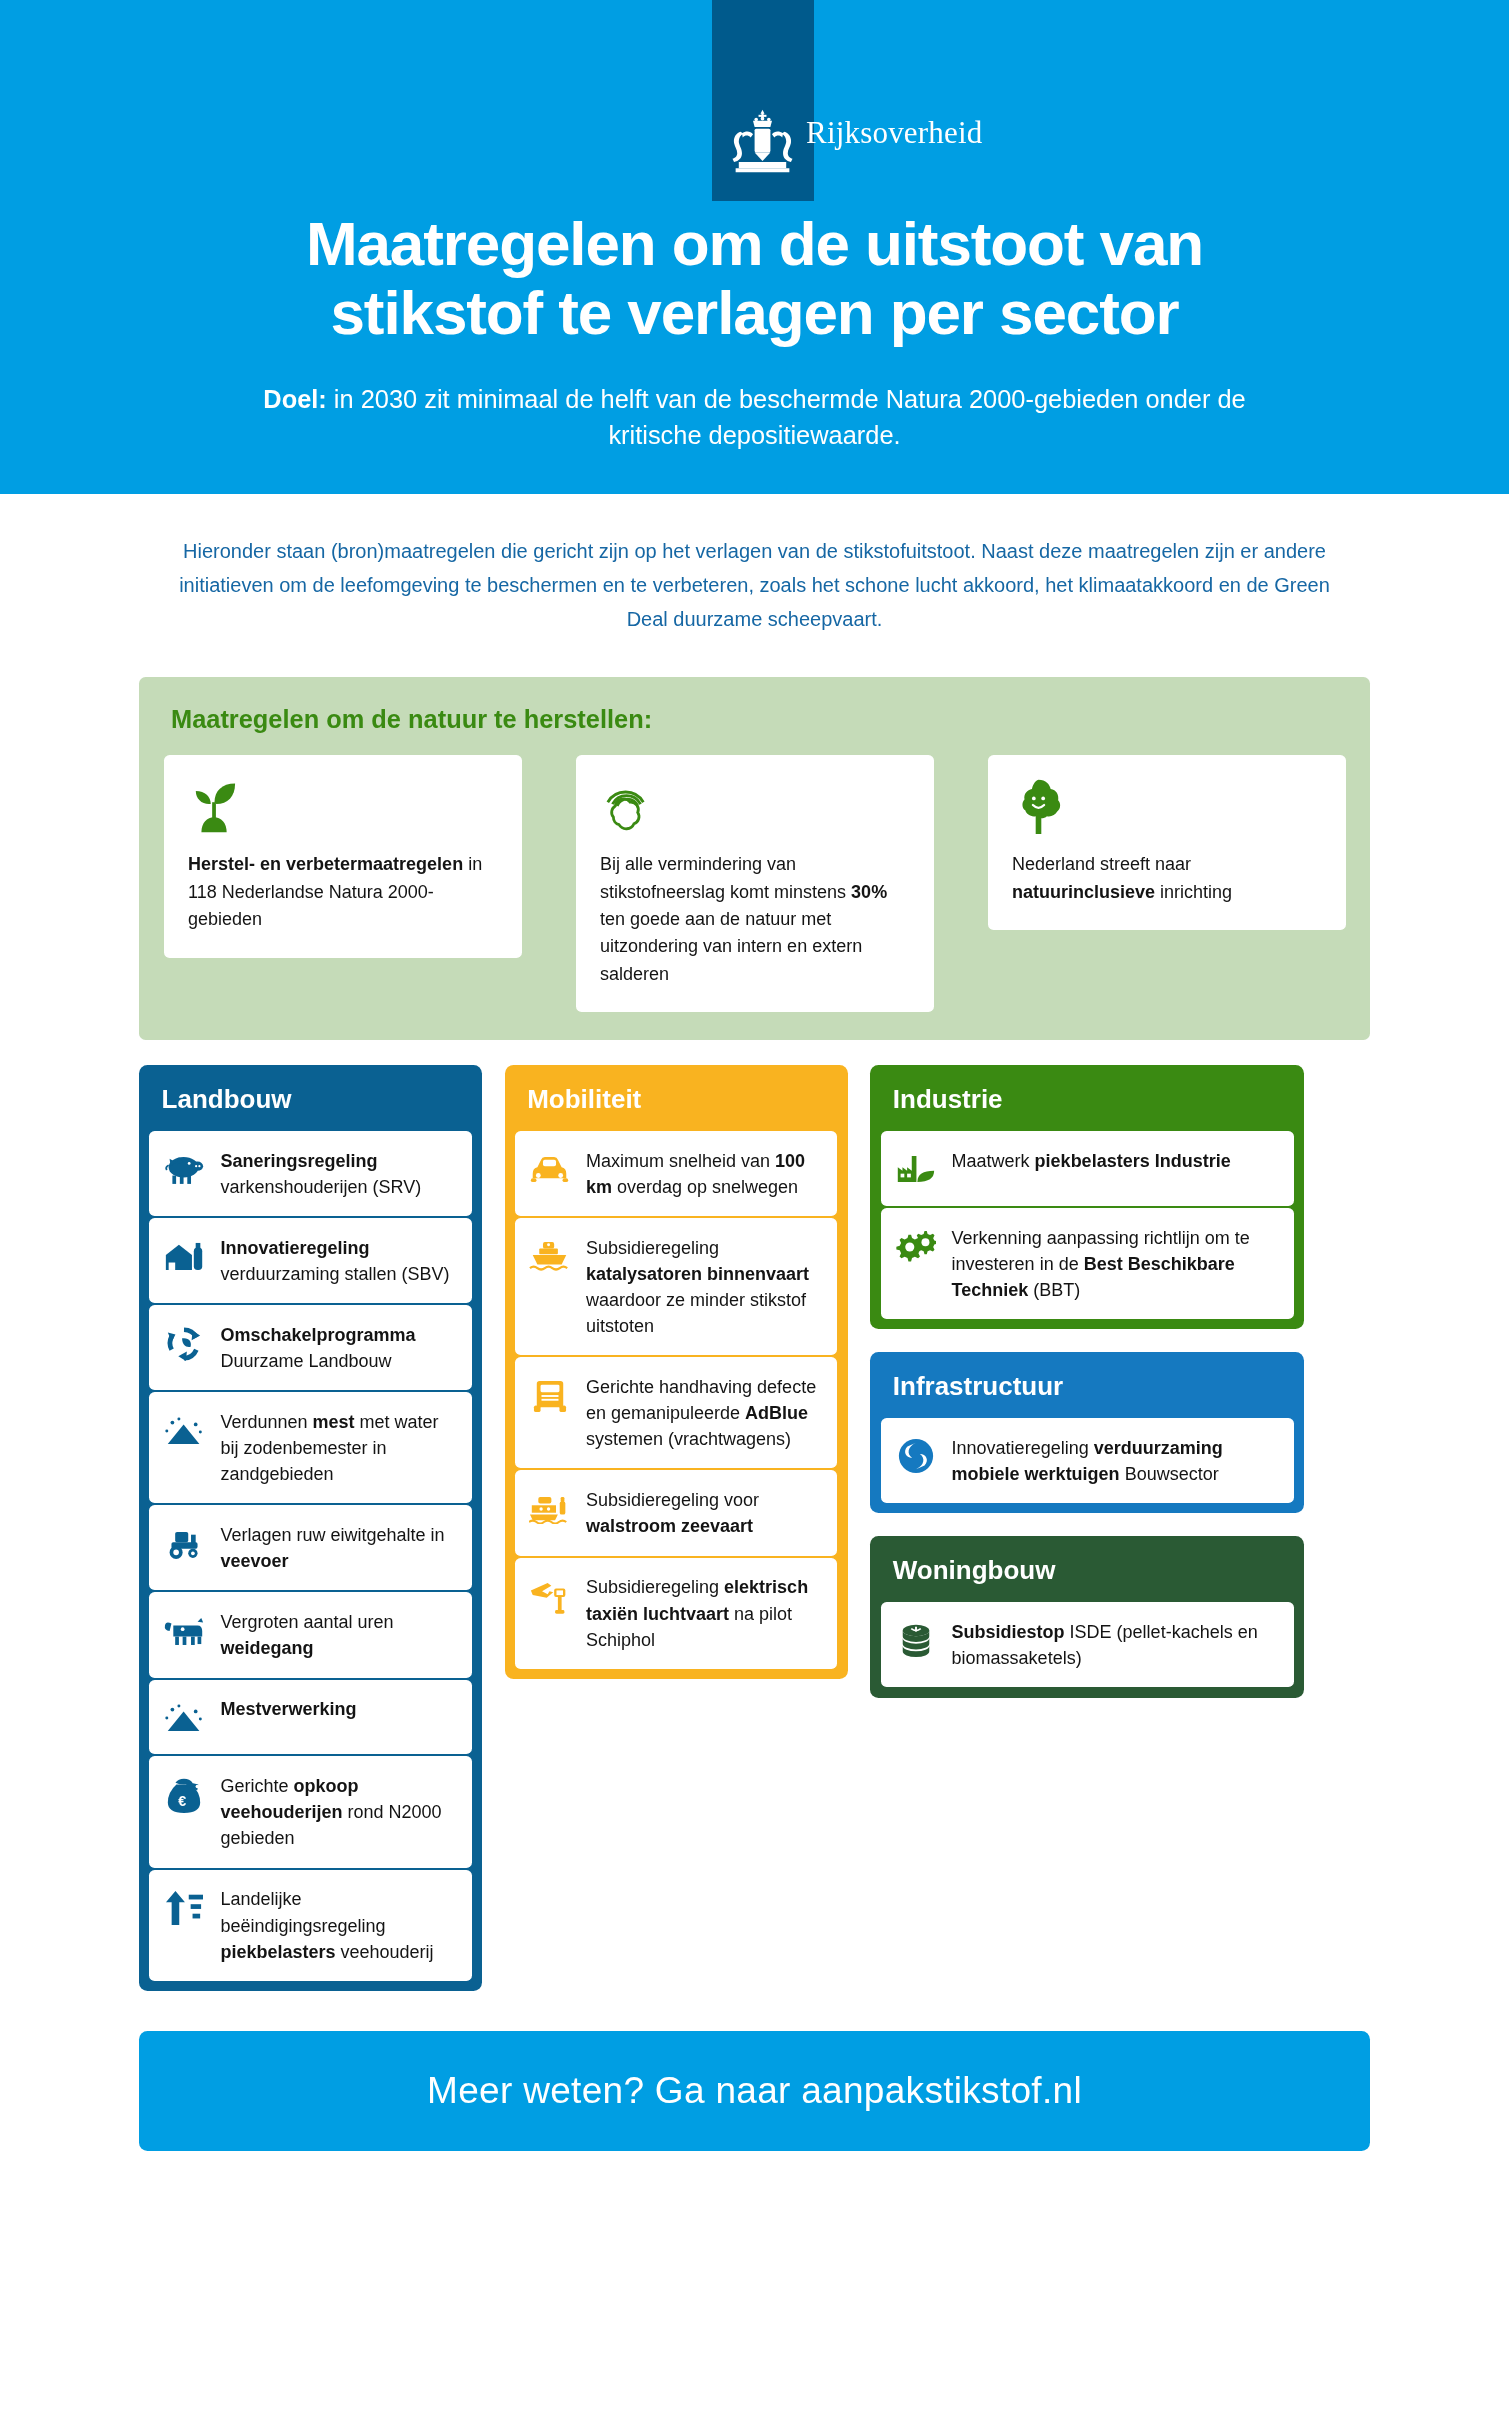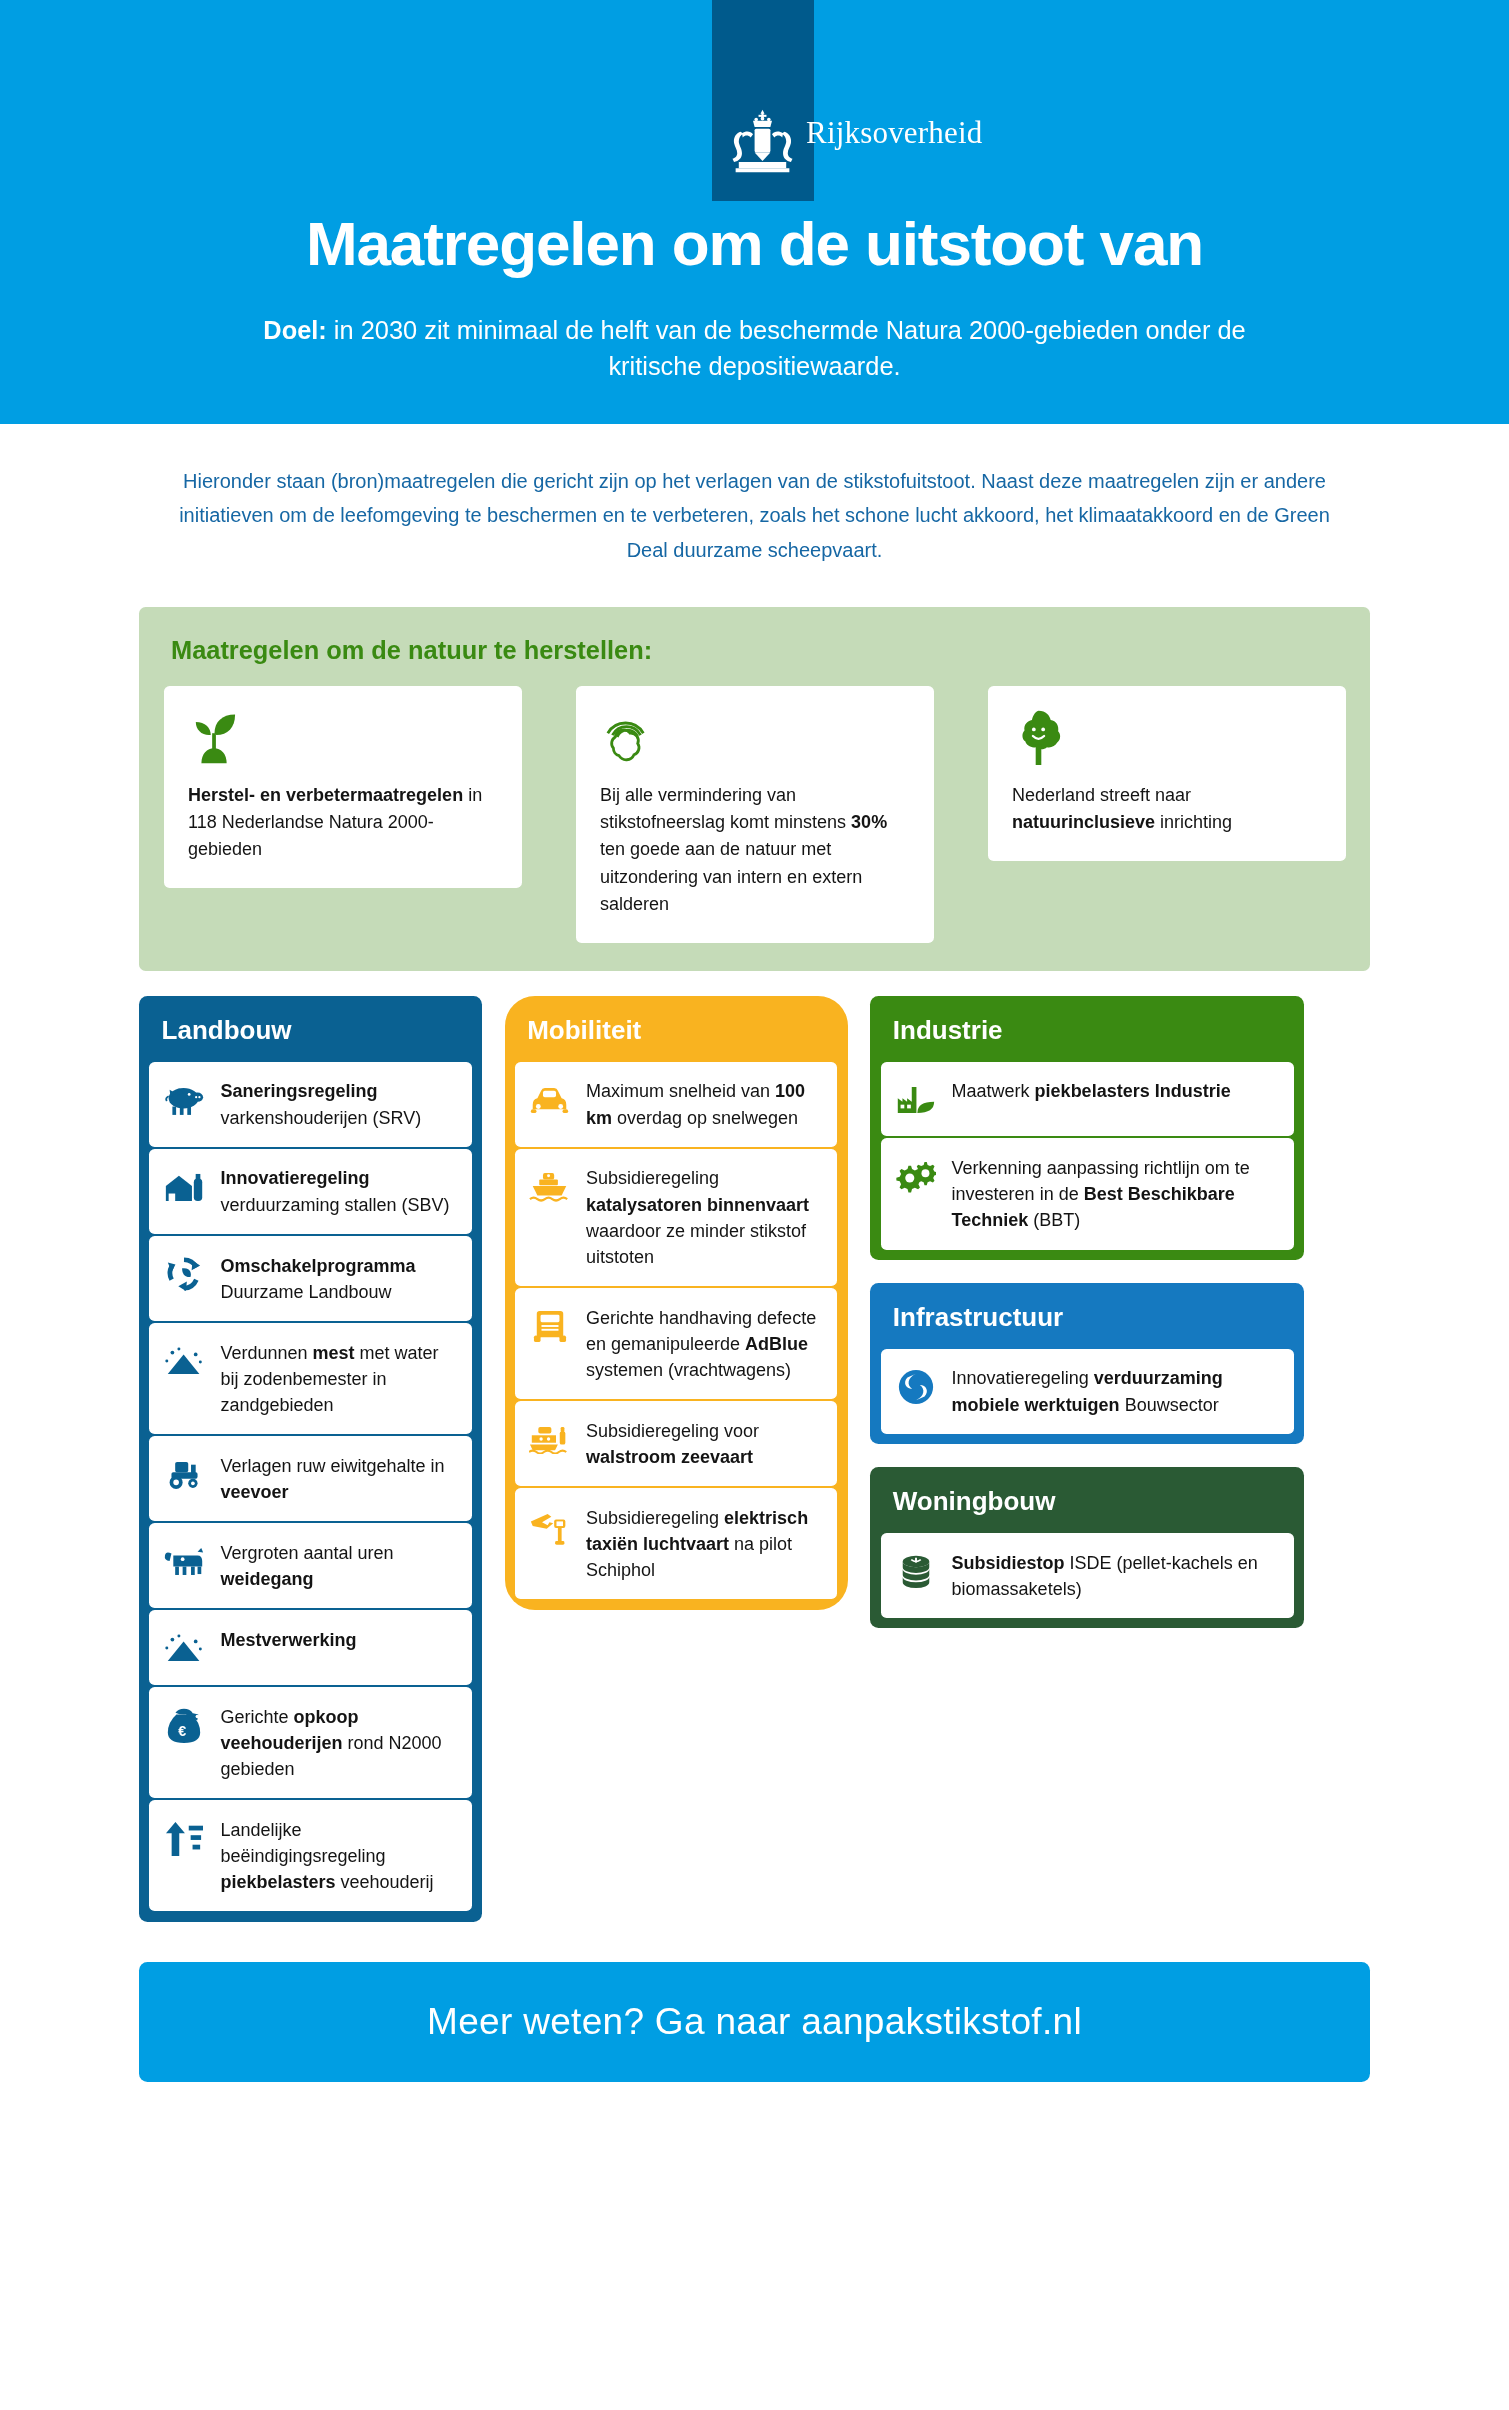--- a/index.html
+++ b/index.html
@@ -144,21 +144,21 @@
   }
   .item .txt {
     font-size: 18px;
     line-height: 1.45;
     color: #141414;
     padding-top: 0.9px;
   }
   .item .txt b { font-weight: bold; }
 
   .p-blue   { background: #0a6192; }
-  .p-orange { background: #f9b320; border-radius: 30px; }
+  .p-orange { background: #f9b320; }
   .p-green  { background: #3a8a12; }
   .p-inf    { background: #1579c0; }
   .p-dgreen { background: #2a5a34; }
 
   
   .footer {
     margin: 40px 139px 0 139px;
     background: #009ee3;
     border-radius: 8.5px;
     height: 120px;
@@ -196,20 +196,21 @@
         <path d="M76 36 c-5 -4 -11 -3 -14 1 l3 4 c3 -3 7 -3 10 0z"></path>
         <path d="M20 72 h60 v8 h-60z"></path>
         <path d="M16 80 h68 v5 h-68z"></path>
       </g>
     </svg>
     <div class="logo-word">Rijksoverheid</div>
   </div>
 
   <div class="title">
     <div>Maatregelen om de uitstoot van</div>
+    <div>stikstof te verlagen per sector</div>
   </div>
 
   <div class="subtitle">
     <b>Doel:</b><span> in 2030 zit minimaal de helft van de beschermde Natura 2000-gebieden onder de kritische depositiewaarde.</span>
   </div>
 </div>
 
 <div class="intro">Hieronder staan (bron)maatregelen die gericht zijn op het verlagen van de stikstofuitstoot. Naast deze maatregelen zijn er andere initiatieven om de leefomgeving te beschermen en te verbeteren, zoals het schone lucht akkoord, het klimaatakkoord en de Green Deal duurzame scheepvaart.</div>
 
 <div class="nature">

